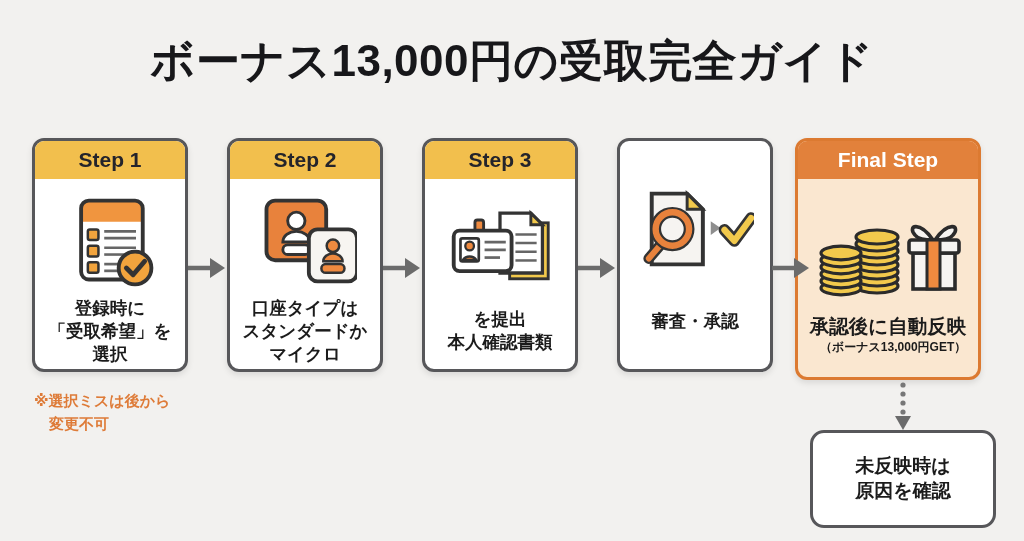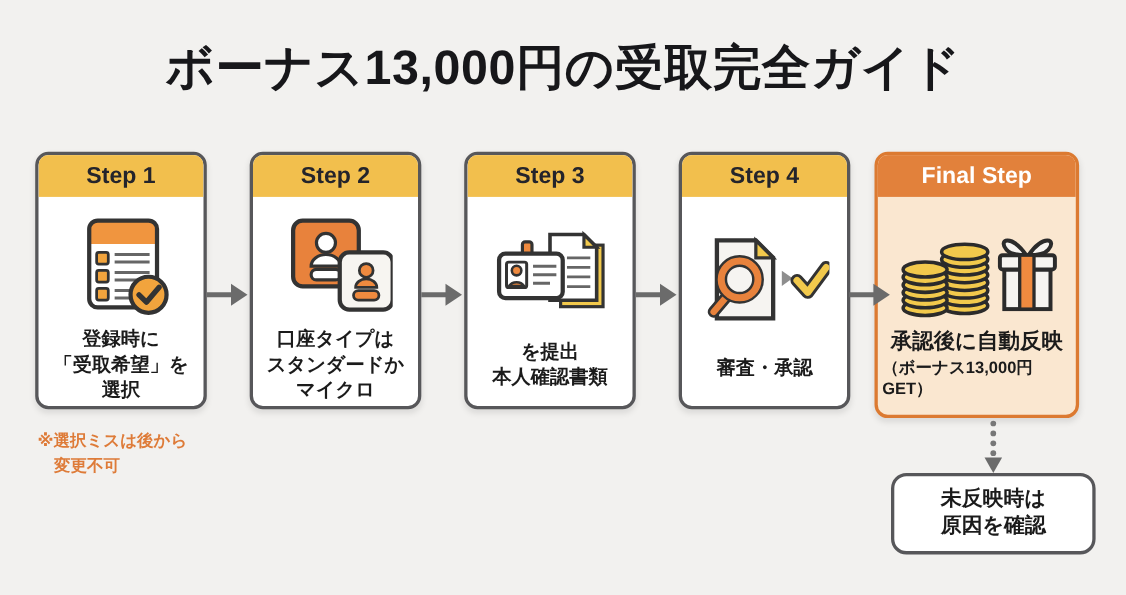--- a/index.html
+++ b/index.html
@@ -26,30 +26,30 @@
     flex:0 0 38px;display:flex;align-items:center;justify-content:center;
     background:#F2BF4D;font-size:21px;font-weight:800;color:#24242B;
   }
   .card.final .card-header{background:#E2813B;color:#FFFFFF;}
   .card-body{flex:1;display:flex;flex-direction:column;align-items:center;justify-content:space-evenly;padding:6px 4px 10px;}
   .icon-wrap{height:112px;display:flex;align-items:center;justify-content:center;}
   .card.final .icon-wrap{height:108px;}
   .card-text{font-size:17.5px;font-weight:800;text-align:center;line-height:1.32;color:#1B1B1B;}
   .card-text span{display:block;}
   .final-line1{font-size:19.5px;font-weight:800;text-align:center;line-height:1.2;}
-  .final-line2{font-size:15px;font-weight:800;text-align:left;line-height:1.3;margin-top:2px;}
+  .final-line2{font-size:12px;font-weight:800;text-align:right;line-height:1.3;margin-top:2px;}
   .h-arrow{position:absolute;top:254px;width:40px;height:28px;}
   .note{
     position:absolute;left:34px;top:390px;
     font-size:15px;font-weight:800;color:#DE7B38;line-height:1.5;
   }
   .note .l2{padding-left:15px;}
   .v-connector{position:absolute;left:893px;top:381px;width:20px;height:50px;}
   .fallback{
-    position:absolute;left:810px;top:430px;width:186px;height:74px;
+    position:absolute;left:810px;top:430px;width:186px;height:98px;
     background:#FFFFFF;border:3px solid #57575A;border-radius:14px;
     box-sizing:border-box;display:flex;flex-direction:column;align-items:center;justify-content:center;
     font-size:19px;font-weight:800;line-height:1.3;text-align:center;
   }
 </style>
 </head>
 <body>
 
 <div class="canvas">
 
@@ -130,21 +130,20 @@
         </svg>
       </div>
       <div class="card-text">
         <span>を提出</span>
         <span>本人確認書類</span>
       </div>
     </div>
   </div>
 
   <div class="card" style="left:617px;">
-    <div class="card-header">Step 4</div>
     <div class="card-body">
       <div class="icon-wrap">
         <svg width="118" height="92" viewBox="0 0 120 92">
           <path d="M16 10 H52 L68 26 V82 H16 Z" fill="#F6F4F1" stroke="#333333" stroke-width="4"></path>
           <path d="M52 10 V26 H68 Z" fill="#F2C94C" stroke="#333333" stroke-width="3"></path>
           <line x1="25" y1="62" x2="13" y2="76" stroke="#333333" stroke-width="11" stroke-linecap="round"></line>
           <line x1="25" y1="62" x2="13" y2="76" stroke="#E8823C" stroke-width="6" stroke-linecap="round"></line>
           <circle cx="37" cy="46" r="17" fill="none" stroke="#333333" stroke-width="11"></circle>
           <circle cx="37" cy="46" r="17" fill="none" stroke="#E8823C" stroke-width="6.5"></circle>
           <polygon points="76,38 86,45 76,52" fill="#8E8E8E"></polygon>

